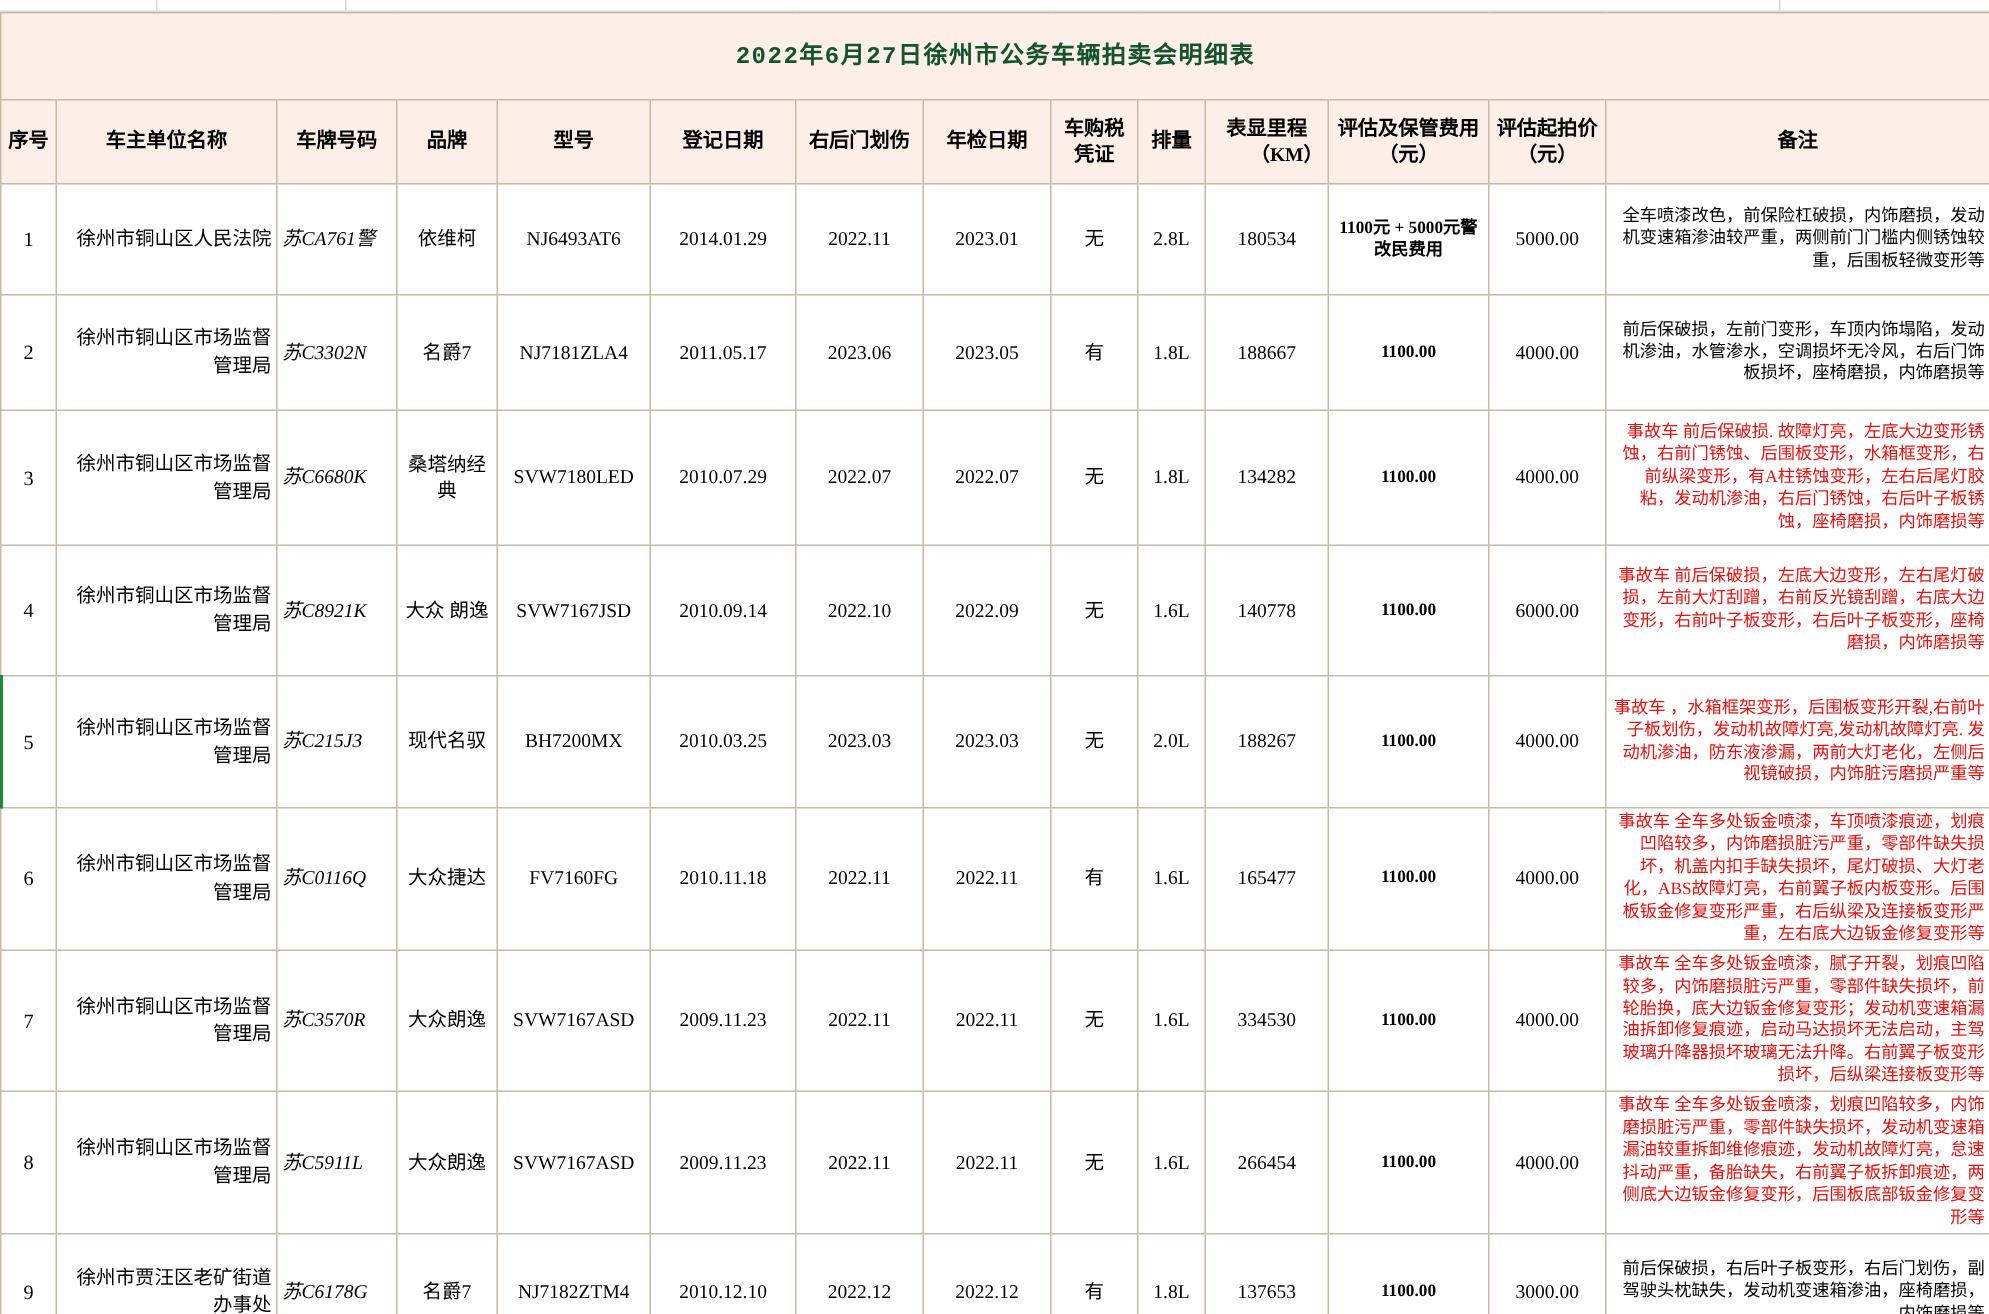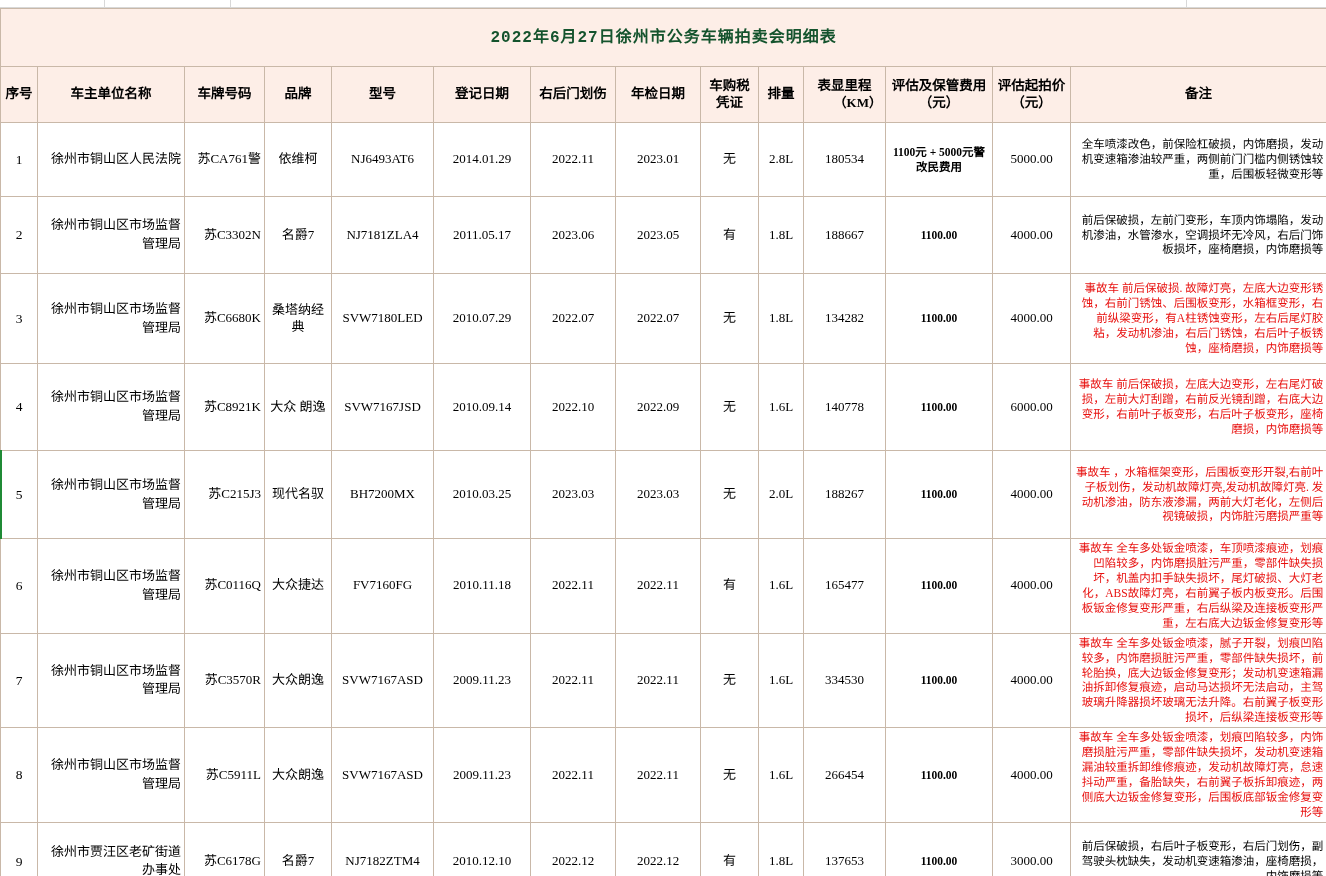--- a/index.html
+++ b/index.html
@@ -79,21 +79,21 @@
   }
 
   
   tbody td {
     font-size: 13px;
     line-height: 1.3;
     text-align: center;
   }
   td.c-idx   { font-size: 13.5px; }
   td.c-owner { text-align: right; line-height: 1.45; }
-  td.c-plate { text-align: right; }
+  td.c-plate { text-align: left; font-style: italic; }
   td.c-note  {
     text-align: right;
     font-size: 11.5px;
     line-height: 1.3;
     padding: 2px 4px;
   }
   td.c-note.red { color: #e8110f; }
   td.c-fee { font-size: 11.5px; line-height: 1.3; font-weight: bold; }
 
   

